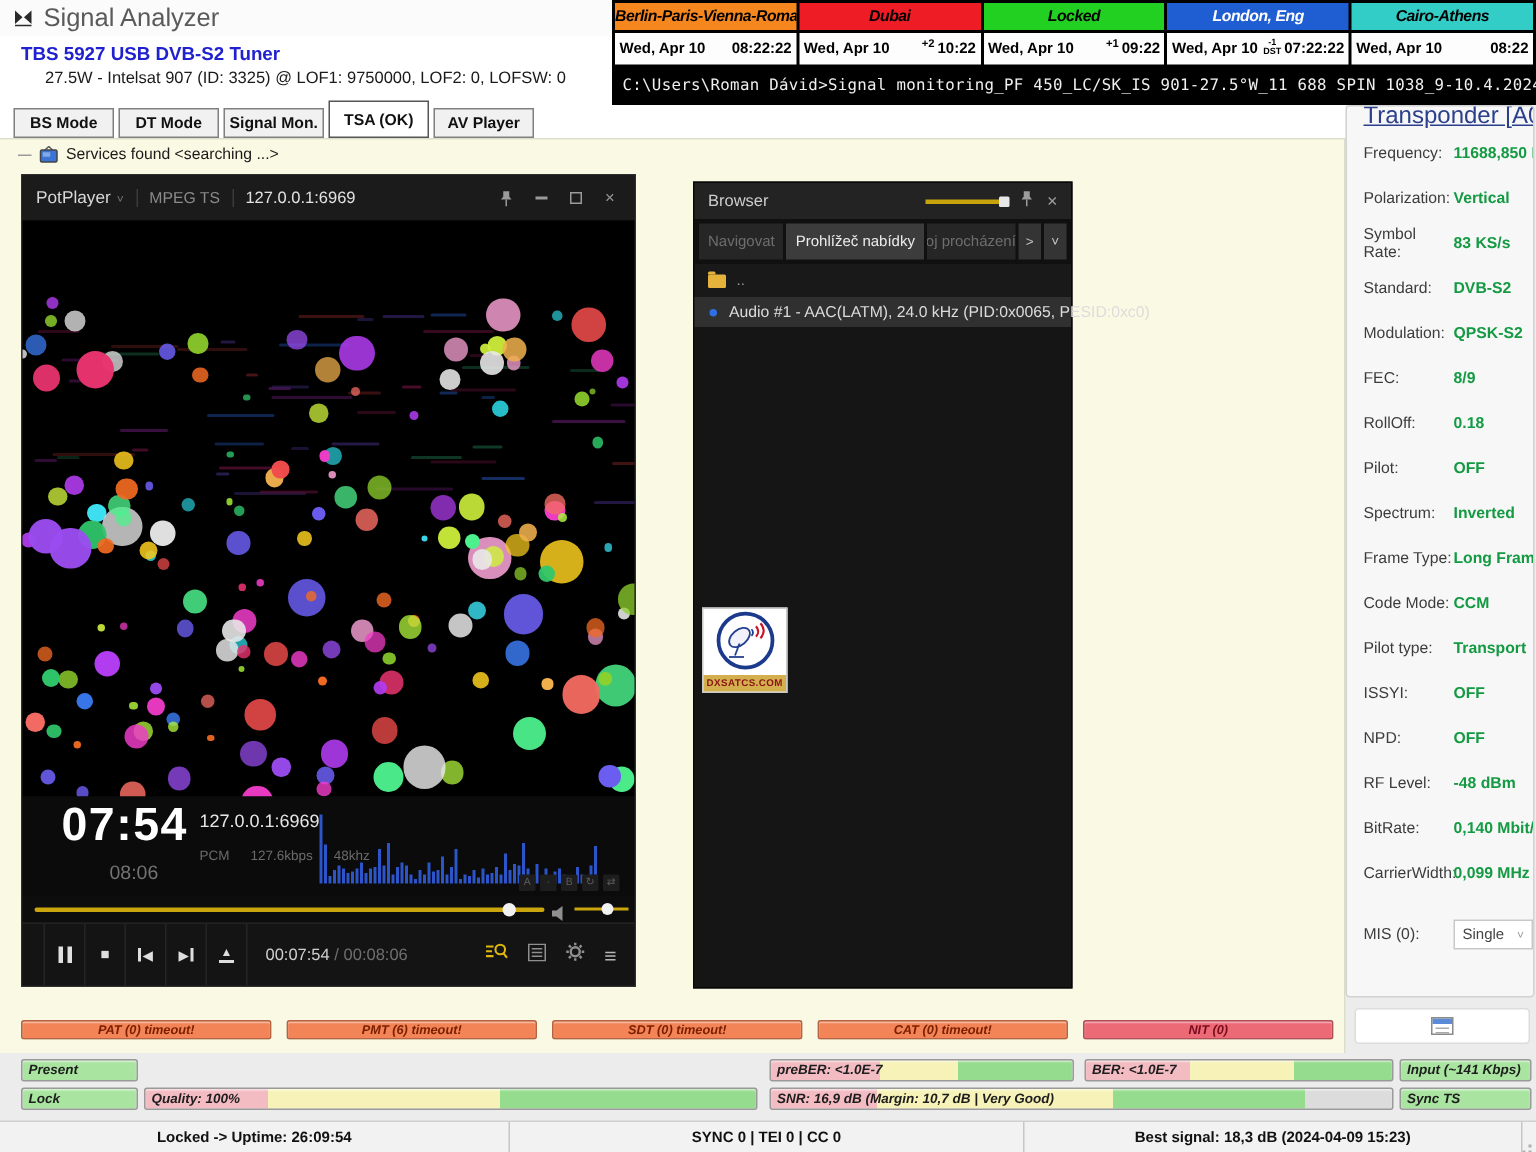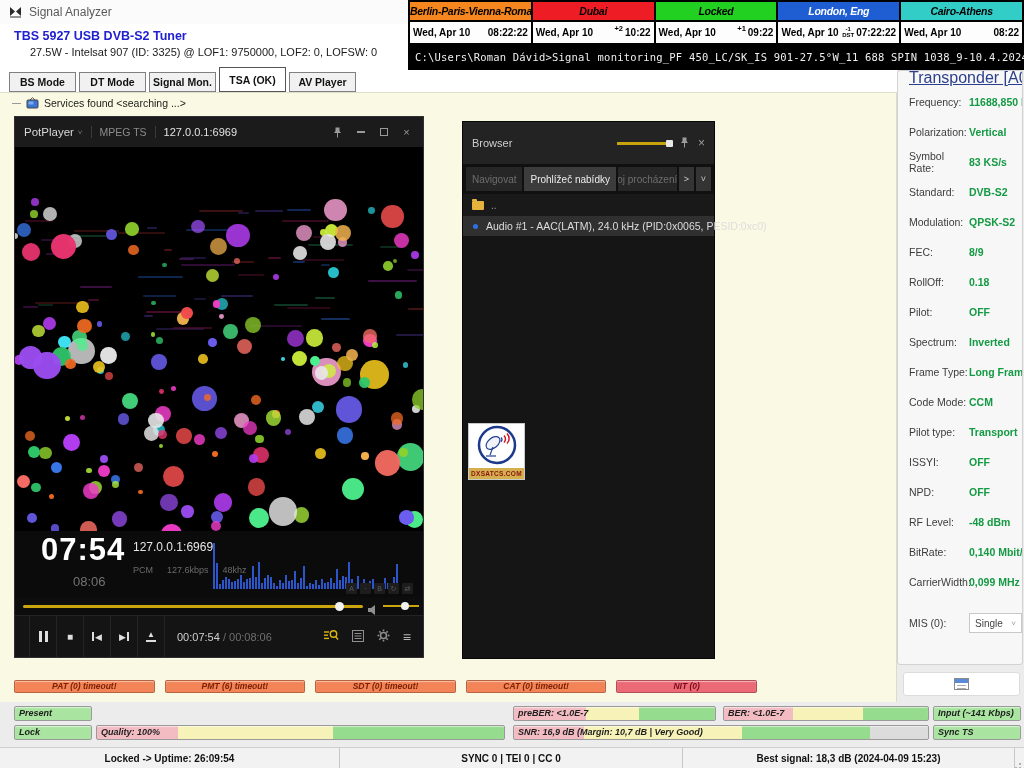--- a/index.html
+++ b/index.html
@@ -1,21 +1,21 @@
 <!DOCTYPE html>
 <html><head>
 <meta charset="utf-8">
 <style>
   html,body{margin:0;padding:0;background:#e8e8e8}
   *{box-sizing:border-box}
   #screen{position:relative;width:1024px;height:768px;background:#ececec;font-family:"Liberation Sans",sans-serif;overflow:hidden}
 
   
   .titlebar{position:absolute;left:0;top:0;width:1024px;height:24px;background:#fbfbfb;display:flex;align-items:center;gap:7px;padding-left:9px}
-  .apptitle{font-size:12px;color:#5a5a5a}
+  .apptitle{font-size:17px;color:#5a5a5a}
 
   
   .tunerarea{position:absolute;left:0;top:24px;width:897px;height:42px;background:#fff}
   .tunername{margin:5px 0 0 14px;font-size:12.5px;font-weight:bold;color:#2121d0}
   .tunerdetails{margin:3px 0 0 30px;font-size:11px;color:#1a1a1a}
 
   
   .tabbar{position:absolute;left:0;top:66px;width:897px;height:26px;background:#fff;display:flex;align-items:flex-end;gap:3px;padding-left:9px}
   .tab{width:67px;height:20px;background:#f1f1f1;border:1px solid #808080;font-size:10.5px;font-weight:bold;color:#111;display:flex;align-items:center;justify-content:center;cursor:default}
   .tab.active{height:25px;background:#fff;border-color:#555;z-index:2}
@@ -78,21 +78,21 @@
   .ejectwrap{display:flex;flex-direction:column;align-items:center;gap:1px}
   .ejecttri{font-size:8px;line-height:8px;color:#dedede}
   .ejectbar{width:10px;height:2px;background:#dedede}
   .timer{margin-left:12px;font-size:11px;color:#cfcfcf;white-space:nowrap}
   .timer .dur,.timer .sl{color:#6f6f6f}
   .righticons{margin-left:auto;display:flex;align-items:center;gap:13px;padding-right:12px}
   .menuglyph{color:#b5b5b5;font-size:14px}
 
   
   .browser{position:absolute;left:462px;top:28px;width:253px;height:538px;background:#191919;border:1px solid #070707;display:flex;flex-direction:column}
-  .b-title{height:42px;background:#232323;display:flex;align-items:center;padding:0 9px;gap:9px;flex:0 0 auto}
+  .b-title{height:24px;background:#232323;display:flex;align-items:center;padding:0 9px;gap:9px;flex:0 0 auto}
   .b-name{color:#cdcdcd;font-size:11px;flex:1}
   .b-slider{width:54px;height:3px;background:#c7a40c;position:relative}
   .b-sknob{position:absolute;right:-2px;top:-2px;width:7px;height:7px;background:#e8e8e8;border-radius:1px}
   .b-close{color:#9c9c9c;font-size:12px}
   .b-tabs{height:30px;background:#101010;display:flex;gap:2px;padding:3px;flex:0 0 auto}
   .b-tab{background:#262626;color:#6e6e6e;font-size:10px;display:flex;align-items:center;justify-content:center;padding:0 6px;white-space:nowrap}
   .b-tab.active{background:#3c3c3c;color:#ececec}
   .b-tab3{flex:1;min-width:0;overflow:hidden}
   .b-navbtns{display:flex;gap:2px;flex:none}
   .b-navbtn{width:15px;background:#343434;color:#c8c8c8;font-size:9px;display:flex;align-items:center;justify-content:center}
@@ -115,21 +115,21 @@
   .misrow{margin-top:16px;display:flex;align-items:center}
   .misselect{width:58px;height:20px;background:#fff;border:1px solid #c8c8c8;display:flex;align-items:center;justify-content:space-between;padding:0 5px;font-size:10px;color:#444}
   .mischev{color:#999;font-size:8px}
 
   
   .exportbtn{position:absolute;left:903px;top:672px;width:117px;height:24px;background:#fff;border:1px solid #dcdcdc;border-radius:3px;display:flex;align-items:center;justify-content:center}
   .sheeticon{width:15px;height:12px;border:1px solid #8a8a8a;background:linear-gradient(180deg,#5b8bd8 0 4px,#fff 4px);position:relative}
   .sheeticon::before{content:"";position:absolute;left:2px;top:6px;width:9px;height:1px;background:#aaa;box-shadow:0 3px 0 #aaa}
 
   
-  .chips{position:absolute;left:14px;top:680px;width:743px;display:flex;gap:10px}
+  .chips{position:absolute;left:14px;top:680px;width:875px;display:flex;gap:10px}
   .chip{flex:1;height:13px;border-radius:2px;border:1px solid rgba(0,0,0,.25);font-size:8.5px;font-style:italic;font-weight:bold;text-align:center;line-height:11px;box-shadow:inset 0 1px 1px rgba(255,255,255,.5)}
   .gauge{position:absolute;height:15px;border:1px solid #9a9a9a;border-radius:2px;font-size:9px;font-style:italic;font-weight:bold;color:#1d1d1d;line-height:13px;padding-left:4px;white-space:nowrap;overflow:hidden;box-shadow:inset 0 1px 1px rgba(255,255,255,.55)}
   #g-present{left:14px;top:706px;width:78px}
   #g-level{left:96px;top:706px;width:409px}
   #g-preber{left:513px;top:706px;width:203px}
   #g-ber{left:723px;top:706px;width:206px}
   #g-input{left:933px;top:706px;width:88px}
   #g-lock{left:14px;top:725px;width:78px}
   #g-quality{left:96px;top:725px;width:409px}
   #g-snr{left:513px;top:725px;width:416px}

